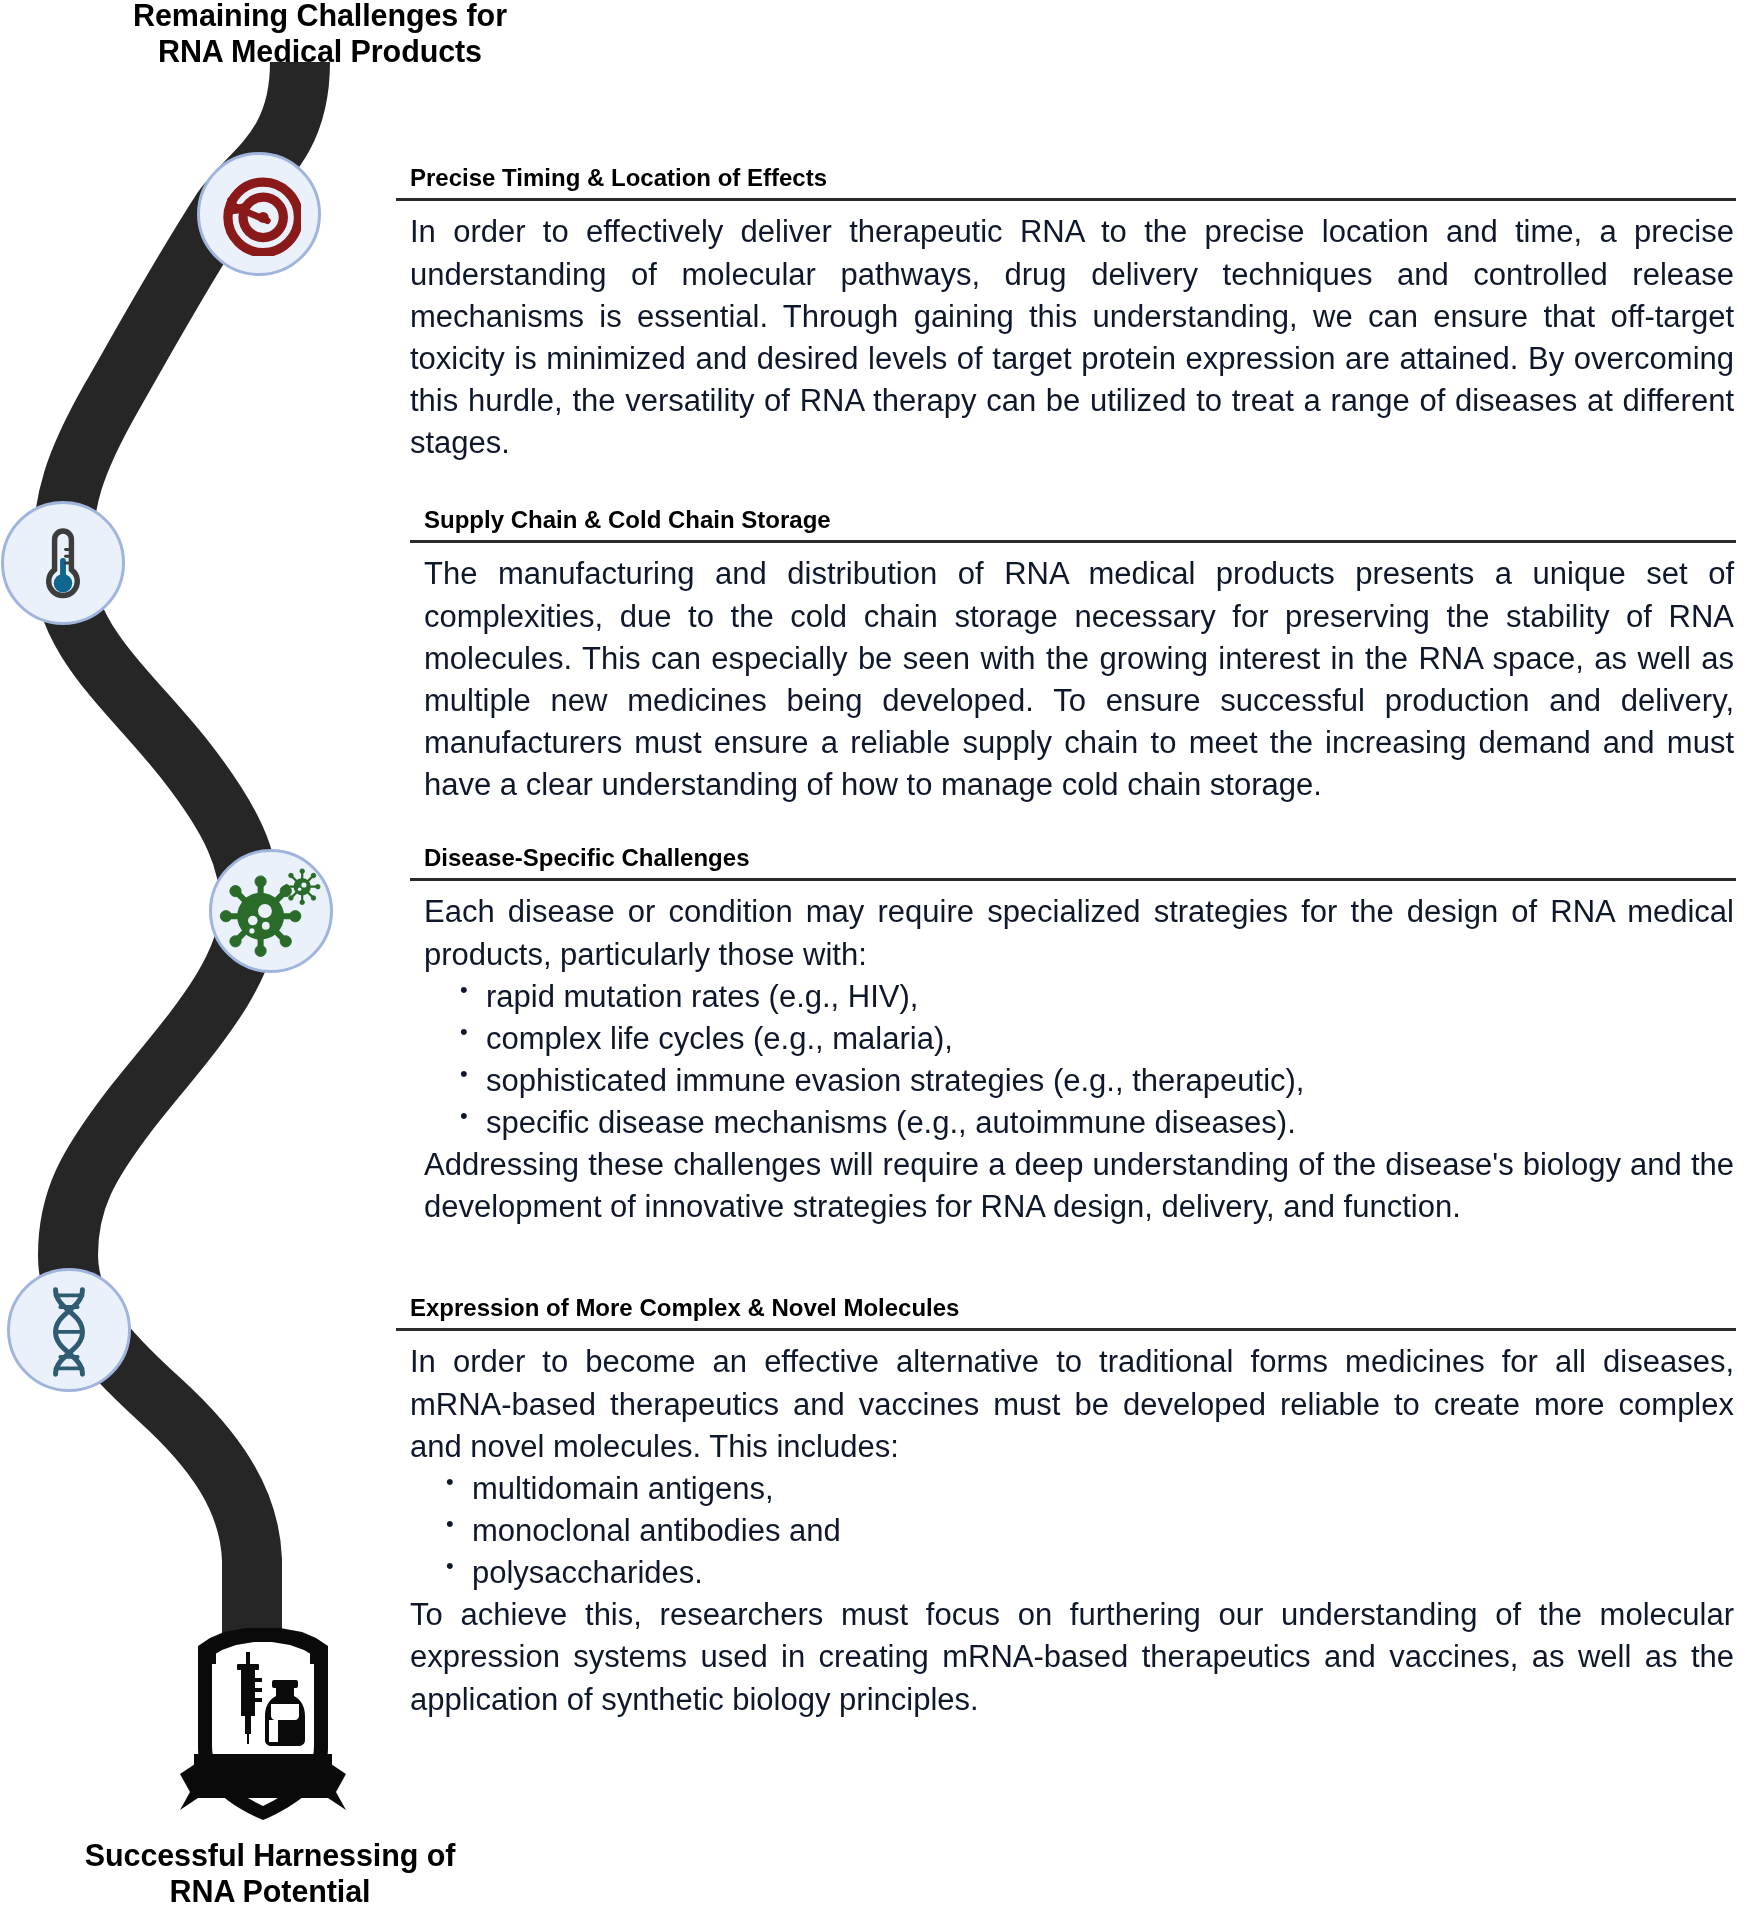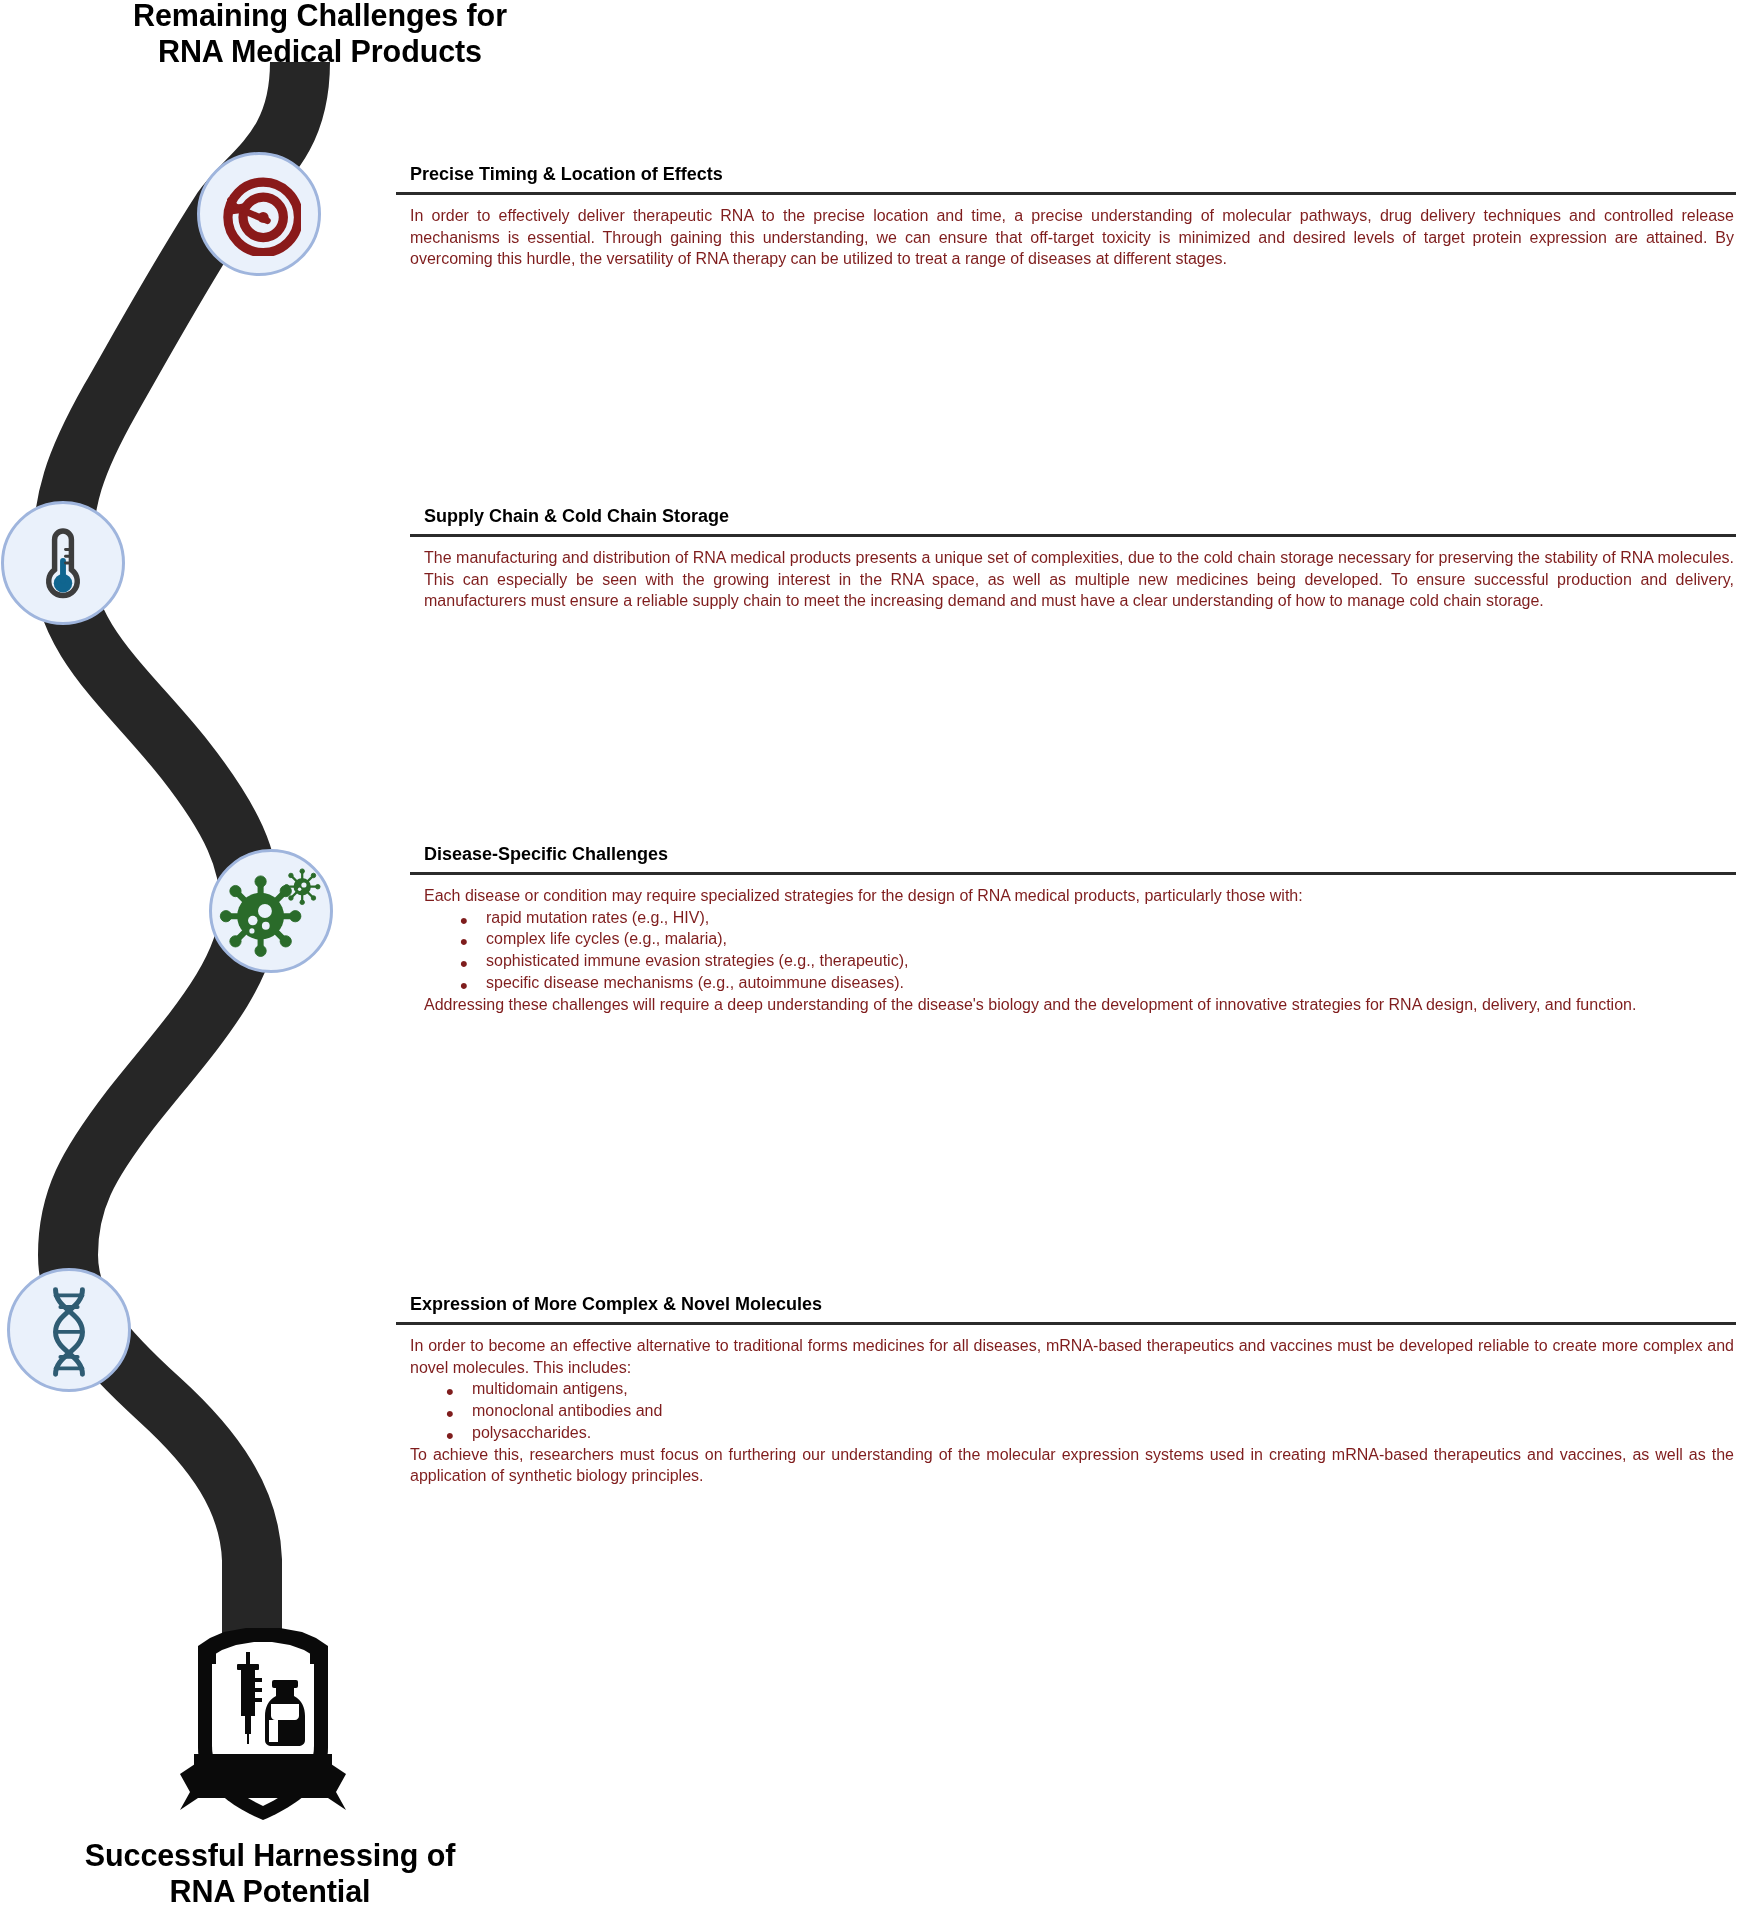--- a/index.html
+++ b/index.html
@@ -62,38 +62,38 @@
     display: flex;
     align-items: center;
     justify-content: center;
   }
 
   
   .section {
     position: absolute;
   }
   .sec-title {
-    font-size: 18px;
+    font-size: 24px;
     font-weight: bold;
     font-stretch: condensed;
     line-height: 1.1;
     margin: 0 0 7px 0;
     padding-left: 14px;
     color: #000;
   }
   .rule {
     height: 0;
     border-top: 3.5px solid #2b2b2b;
     margin: 0 0 10px 0;
   }
   .sec-body {
-    font-size: 16px;
+    font-size: 31px;
     line-height: 1.36;
     text-align: justify;
-    color: #7f1d1d;
+    color: #0f172a;
     padding-left: 14px;
     padding-right: 2px;
   }
   .sec-body p { margin: 0; }
   .sec-body ul {
     margin: 0;
     padding-left: 62px;
     list-style: none;
   }
   .sec-body li {

